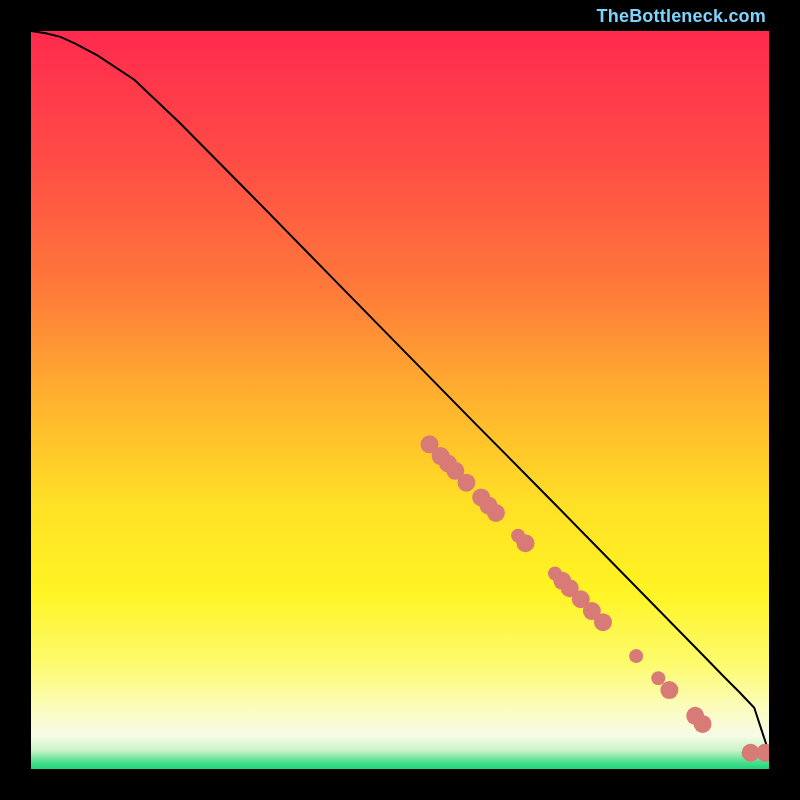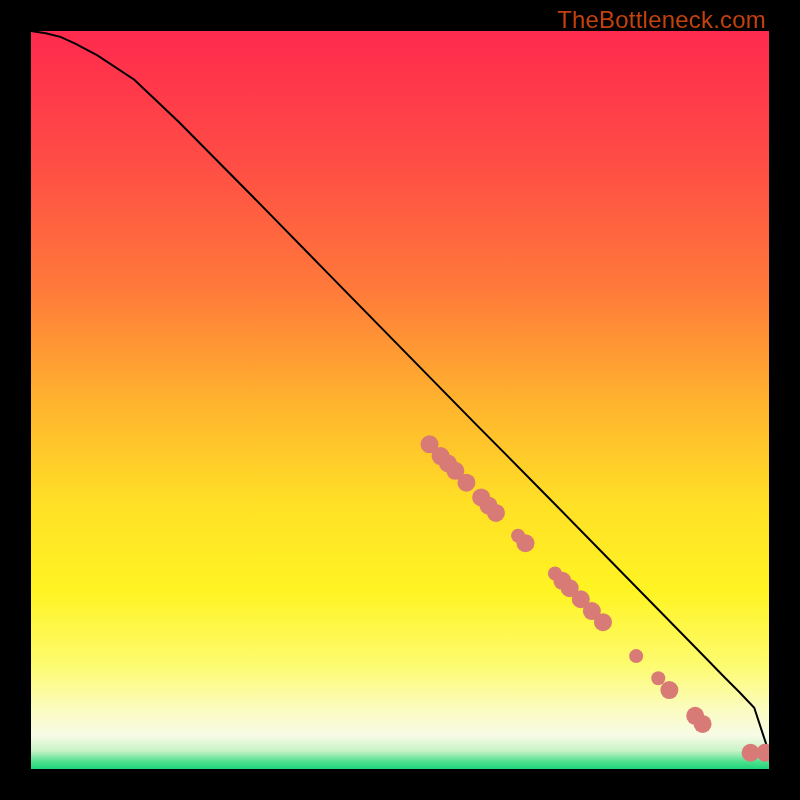--- a/index.html
+++ b/index.html
@@ -21,23 +21,23 @@
     position: absolute;
     left: 31px;
     top: 31px;
     width: 738px;
     height: 738px;
   }
   .watermark {
     position: absolute;
     top: 6px;
     right: 34px;
-    font-size: 24px;
-    font-weight: 400;
-    color: #c2410c;
+    font-size: 18px;
+    font-weight: 700;
+    color: #7dd3fc;
     letter-spacing: 0.2px;
   }
   svg { display: block; }
 </style>
 </head>
 <body>
 
 <div class="stage">
 
   <div class="watermark">TheBottleneck.com</div>

